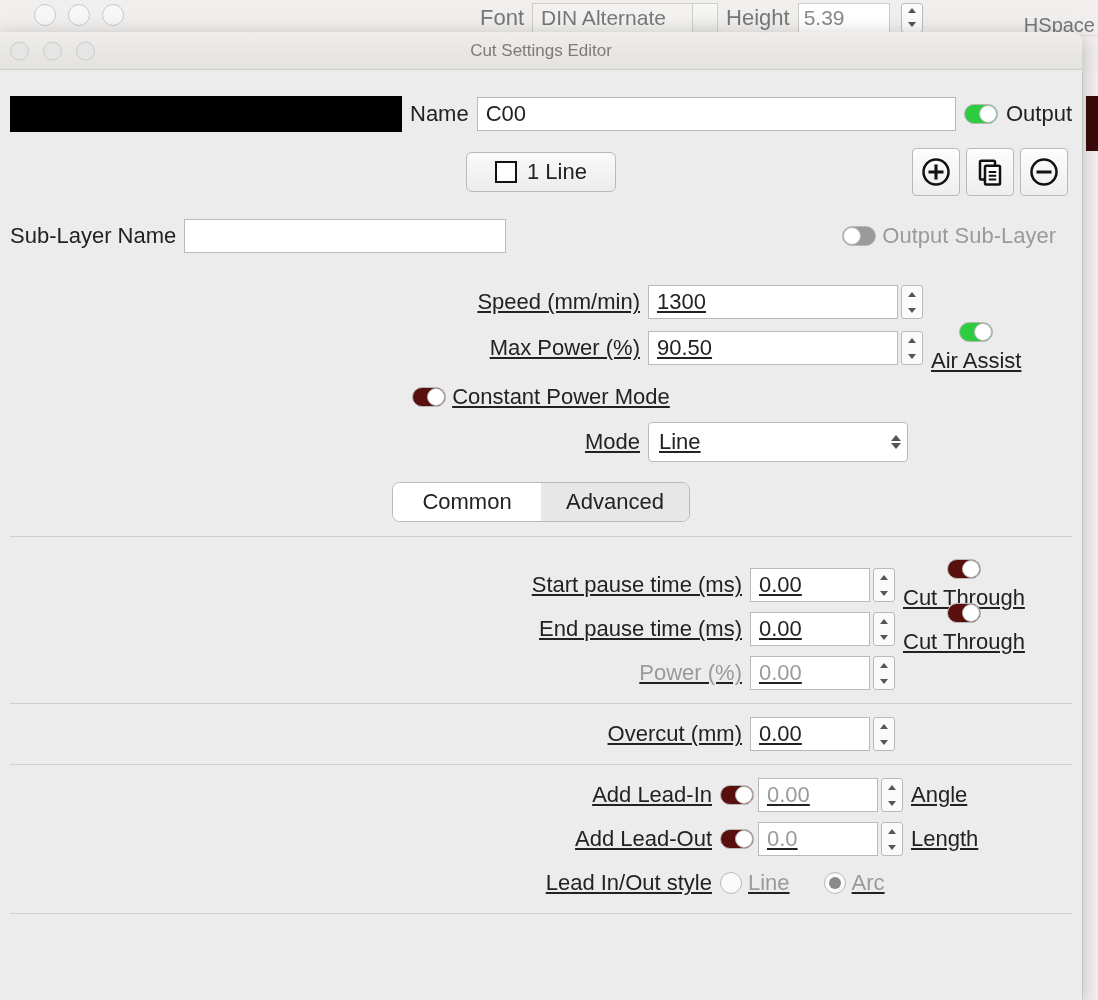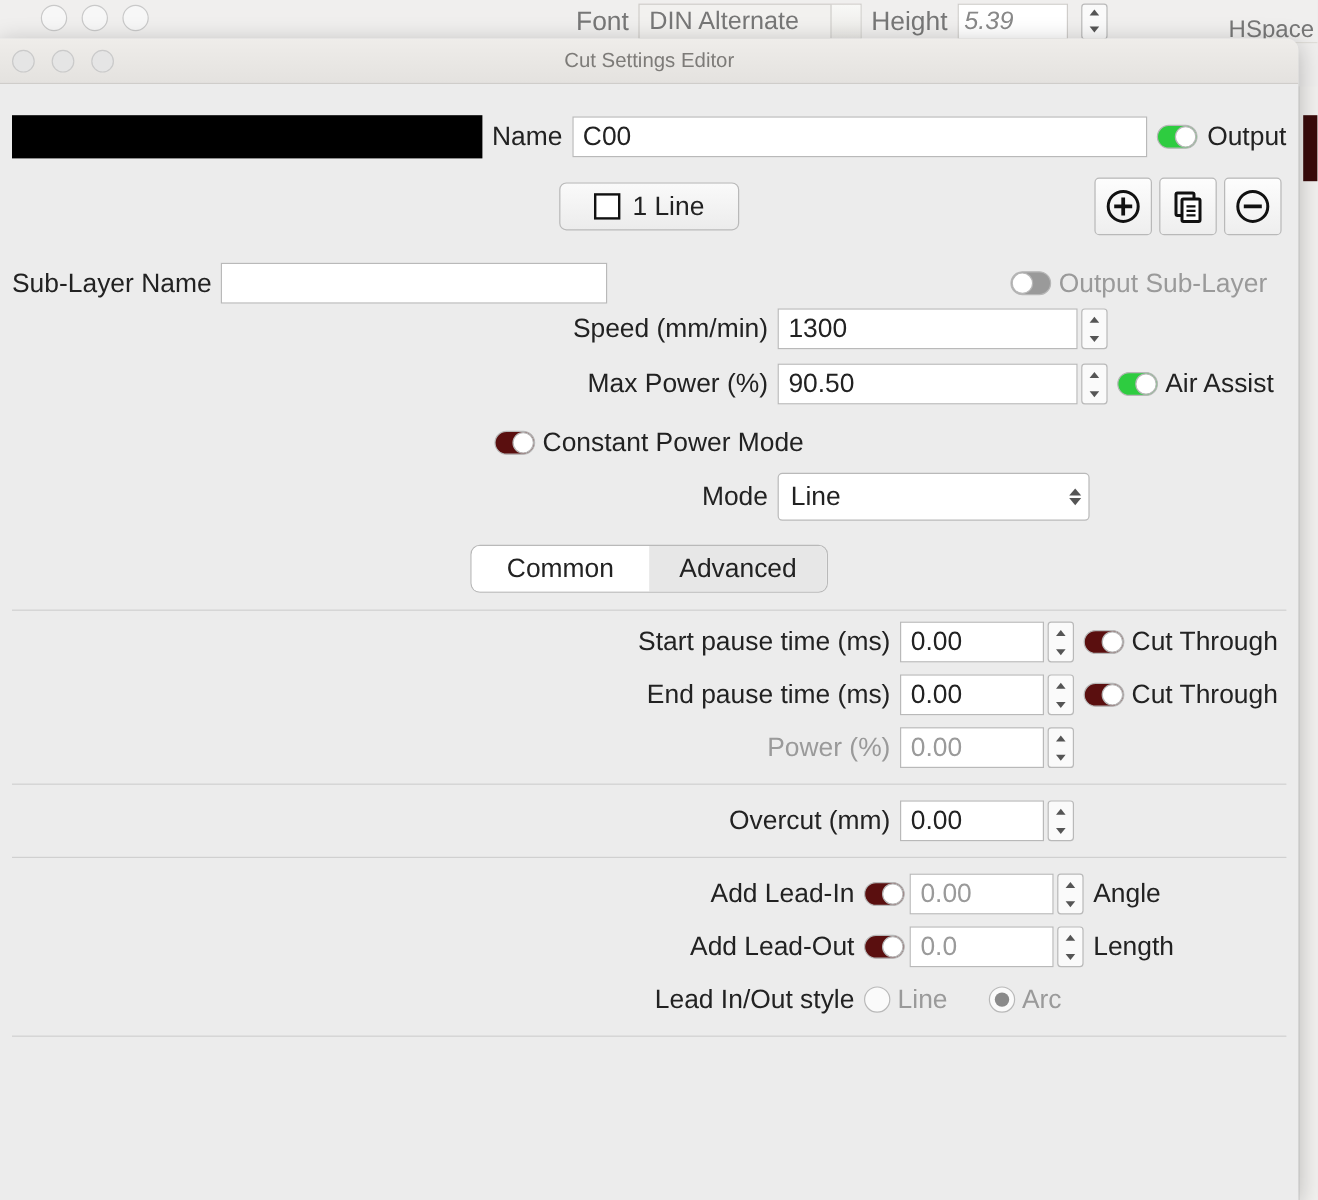--- a/index.html
+++ b/index.html
@@ -72,21 +72,21 @@
     content: ""; position: absolute; right: 0; top: 0; bottom: 0;
     width: 24px; border-left: 1px solid #cfcdca;
     background: linear-gradient(#f8f8f6,#eae9e6);
   }
   .bg-toolbar .combo .chev {
     position:absolute; right:7px; top:50%; transform:translateY(-50%);
     width:0;height:0;border-left:5px solid transparent;border-right:5px solid transparent;border-top:6px solid #888;
   }
   .bg-toolbar .num {
     height: 30px; width: 92px; background: #fff; border: 1px solid #cfcdca;
-    display: flex; align-items: center; padding: 0 5px; color: #888; font-style: italic;
+    display: flex; align-items: center; padding: 0 5px; color: #888;
   }
   .hspace-lbl { position: absolute; right: 3px; top: 14px; color: #777; }
   .side-fragment {
     position:absolute; right:0; top:72px; bottom:0; width:16px;
     background:#f2f1ef; border-left:1px solid #ddd;
   }
   .side-fragment .brown { position:absolute; top:24px; right:0; width:12px; height:55px; background:#3a0b0b; }
 
   
   .window {
@@ -211,21 +211,22 @@
   }
   .sub-input { width: 322px; }
   .outsub {
     position: absolute; right: 16px; top: 50%; transform: translateY(-50%);
     display: flex; align-items: center; gap: 6px;
     color: var(--text-disabled);
   }
 
   
   .params {
-    display: flex; flex-direction: column; gap: 6px;
+    margin-top: 28px;
+    display: flex; flex-direction: column; gap: 6px; text-decoration: underline;
   }
   .prow {
     display: flex; align-items: center;
     height: 40px;
   }
   .prow .plabel {
     width: 638px; text-align: right; padding-right: 8px; font-size: 22px;
   }
   .prow .plabel.disabled { color: var(--text-disabled); }
   .prow .pinput {
@@ -236,21 +237,21 @@
     border: 1px solid var(--border);
     border-radius: 3px;
     background: #fafafa;
     display: flex; flex-direction: column; margin-left: 3px;
   }
   .spinner .up, .spinner .down {
     flex: 1; display: flex; align-items: center; justify-content: center;
   }
   .spinner .up::before { content:""; width:0;height:0;border-left:4px solid transparent;border-right:4px solid transparent;border-bottom:5px solid #555;}
   .spinner .down::before { content:""; width:0;height:0;border-left:4px solid transparent;border-right:4px solid transparent;border-top:5px solid #555;}
-  .after { margin-left: 8px; display: flex; align-items: center; gap: 6px; font-size: 22px;}
+  .after { margin-left: 8px; display: flex; align-items: center; gap: 6px; font-size: 22px; flex-direction: column;}
   .select {
     height: 40px; width: 260px;
     border: 1px solid var(--border); background: #fff;
     display: flex; align-items: center; padding: 0 10px;
     font-size: 22px; position: relative; border-radius: 4px;
   }
   .select .arrows { position:absolute; right:6px; top:50%; transform:translateY(-50%); display:flex; flex-direction:column; gap:2px;}
   .select .arrows span:first-child{width:0;height:0;border-left:5px solid transparent;border-right:5px solid transparent;border-bottom:6px solid #555;}
   .select .arrows span:last-child{width:0;height:0;border-left:5px solid transparent;border-right:5px solid transparent;border-top:6px solid #555;}
 

